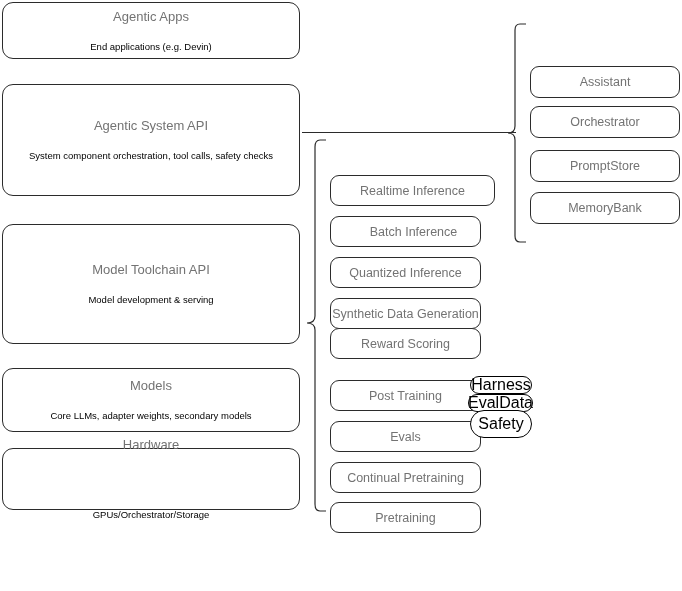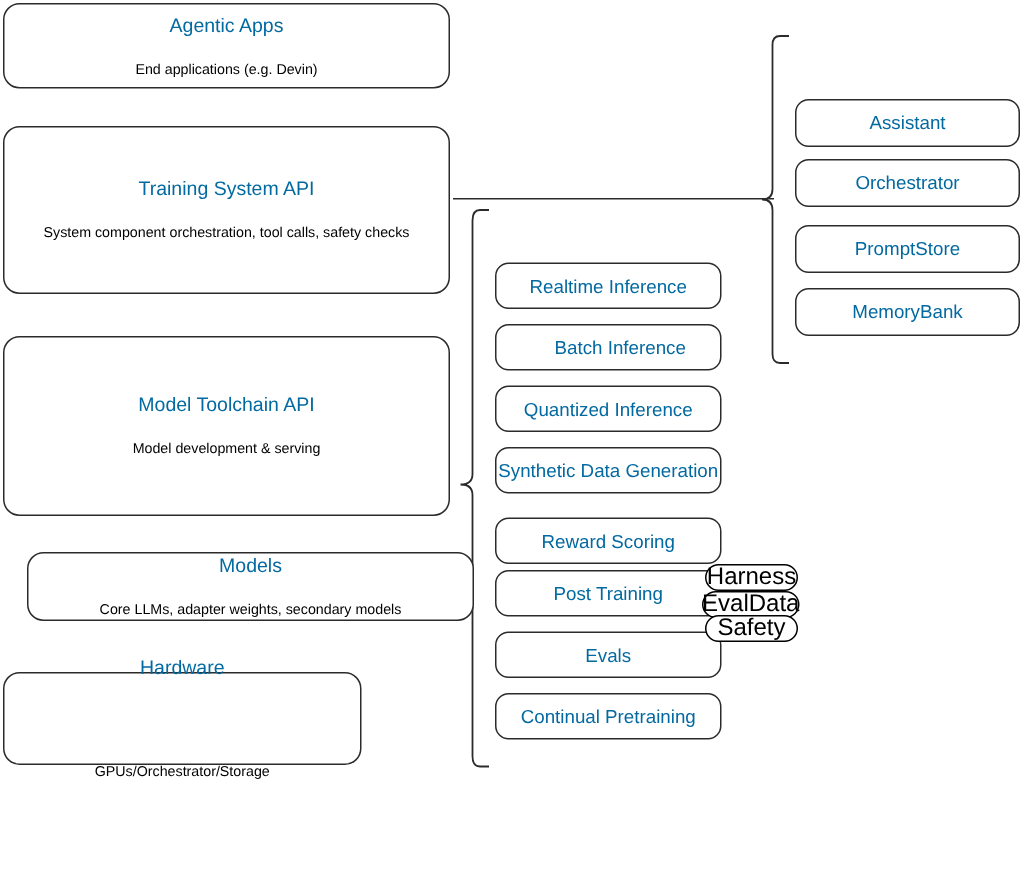--- a/index.html
+++ b/index.html
@@ -27,21 +27,21 @@
     display: flex;
     flex-direction: column;
     align-items: center;
     justify-content: center;
     text-align: center;
     z-index: 3;
   }
   .node .title {
     font-size: 13px;
     line-height: 16px;
-    color: #0369a1;
+    color: #737373;
     white-space: nowrap;
   }
   .node .subtitle {
     font-size: 9.5px;
     line-height: 13px;
     color: #000;
     margin-top: 15px;
     white-space: nowrap;
   }
   .node.small {
@@ -85,35 +85,35 @@
 <body>
 
 <div id="canvas">
 
   <div class="node" style="left:2px; top:2px; width:298px; height:57px;">
     <div class="title">Agentic Apps</div>
     <div class="subtitle">End applications (e.g. Devin)</div>
   </div>
 
   <div class="node" style="left:2px; top:84px; width:298px; height:112px;">
-    <div class="title">Training System API</div>
+    <div class="title">Agentic System API</div>
     <div class="subtitle">System component orchestration, tool calls, safety checks</div>
   </div>
 
   <div class="node" style="left:2px; top:224px; width:298px; height:120px;">
     <div class="title">Model Toolchain API</div>
     <div class="subtitle">Model development &amp; serving</div>
   </div>
 
-  <div class="node" style="left:18px; top:368px; width:298px; height:46px;">
+  <div class="node" style="left:2px; top:368px; width:298px; height:64px;">
     <div class="title">Models</div>
     <div class="subtitle">Core LLMs, adapter weights, secondary models</div>
   </div>
 
-  <div class="node" style="left:2px; top:448px; width:239px; height:62px;gap:40px;">
+  <div class="node" style="left:2px; top:448px; width:298px; height:62px;gap:40px;">
     <div class="title">Hardware</div>
     <div class="subtitle">GPUs/Orchestrator/Storage</div>
   </div>
 
 
   <div class="connector" style="left:302px; top:132px; width:214px; height:1px;"></div>
 
   <svg class="brace" style="left:506px; top:22px; width:22px; height:222px;" viewBox="0 0 22 222">
     <path d="M 20 2 L 14 2 Q 9 2 9 8 L 9 104 Q 9 111 2 111 Q 9 111 9 118 L 9 214 Q 9 220 14 220 L 20 220"></path>
   </svg>
@@ -128,48 +128,51 @@
     <div class="title">PromptStore</div>
   </div>
   <div class="node small" style="left:530px; top:160px; width:150px; height:32px;">
     <div class="title">MemoryBank</div>
   </div>
 
   <svg class="brace" style="left:304px; top:138px; width:24px; height:376px;" viewBox="0 0 24 376">
     <path d="M 22 2 L 16 2 Q 11 2 11 9 L 11 178 Q 11 185 3 185 Q 11 185 11 192 L 11 366 Q 11 373 16 373 L 22 373"></path>
   </svg>
 
-  <div class="node small" style="left:330px; top:143px; width:151px; height:31px;">
+  <div class="node small" style="left:330px; top:143px; width:165px; height:31px;">
     <div class="title">Realtime Inference</div>
   </div>
   <div class="node small" style="left:330px; top:184px; width:151px; height:31px;padding-left:16px;">
     <div class="title">Batch Inference</div>
   </div>
   <div class="node small" style="left:330px; top:225px; width:151px; height:31px;">
     <div class="title">Quantized Inference</div>
   </div>
   <div class="node small" style="left:330px; top:266px; width:151px; height:31px;">
     <div class="title">Synthetic Data Generation</div>
   </div>
-  <div class="node small" style="left:330px; top:313px; width:151px; height:31px;">
+  <div class="node small" style="left:330px; top:296px; width:151px; height:31px;">
     <div class="title">Reward Scoring</div>
   </div>
   <div class="node small" style="left:330px; top:348px; width:151px; height:31px;">
     <div class="title">Post Training</div>
   </div>
   <div class="node small" style="left:330px; top:389px; width:151px; height:31px;">
     <div class="title">Evals</div>
   </div>
   <div class="node small" style="left:330px; top:430px; width:151px; height:31px;">
     <div class="title">Continual Pretraining</div>
   </div>
+  <div class="node small" style="left:330px; top:470px; width:151px; height:31px;">
+    <div class="title">Pretraining</div>
+  </div>
 
   <div class="pill" style="left:470px; top:376px; width:62px; height:18px;">
     <span>Harness</span>
   </div>
   <div class="pill" style="left:468px; top:394px; width:65px; height:18px;">
     <span>EvalData</span>
   </div>
-  <div class="pill" style="left:470px; top:410px; width:62px; height:18px;">
+  <div class="pill" style="left:470px; top:410px; width:62px; height:28px;">
     <span>Safety</span>
   </div>
 
 </div>
 
 </body></html>

